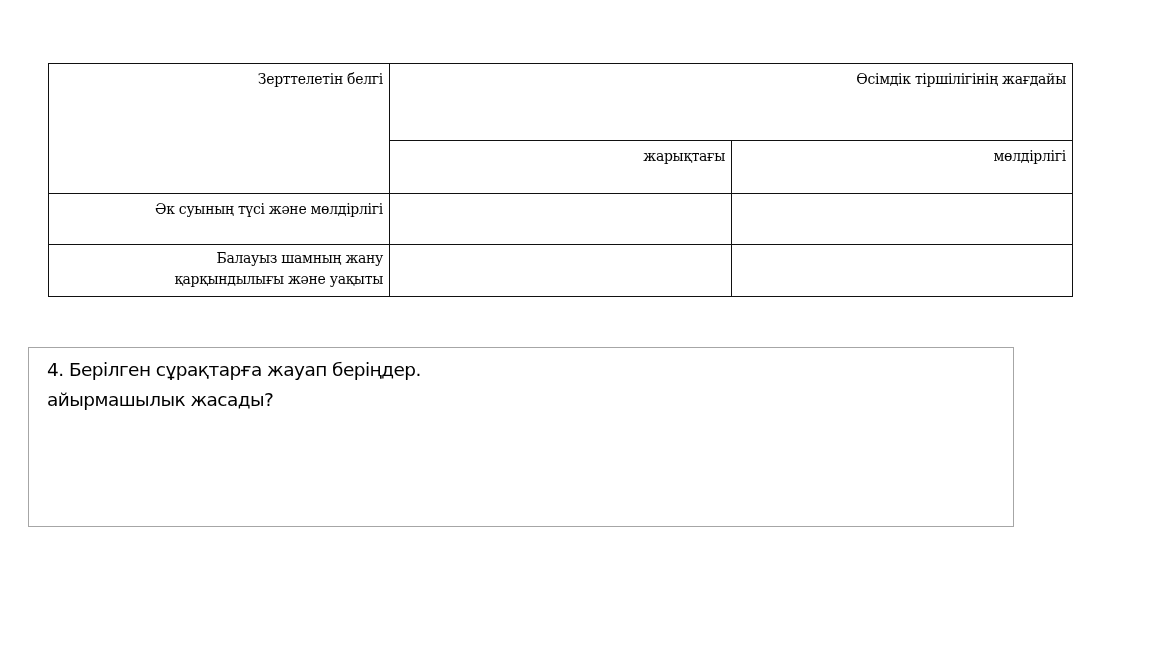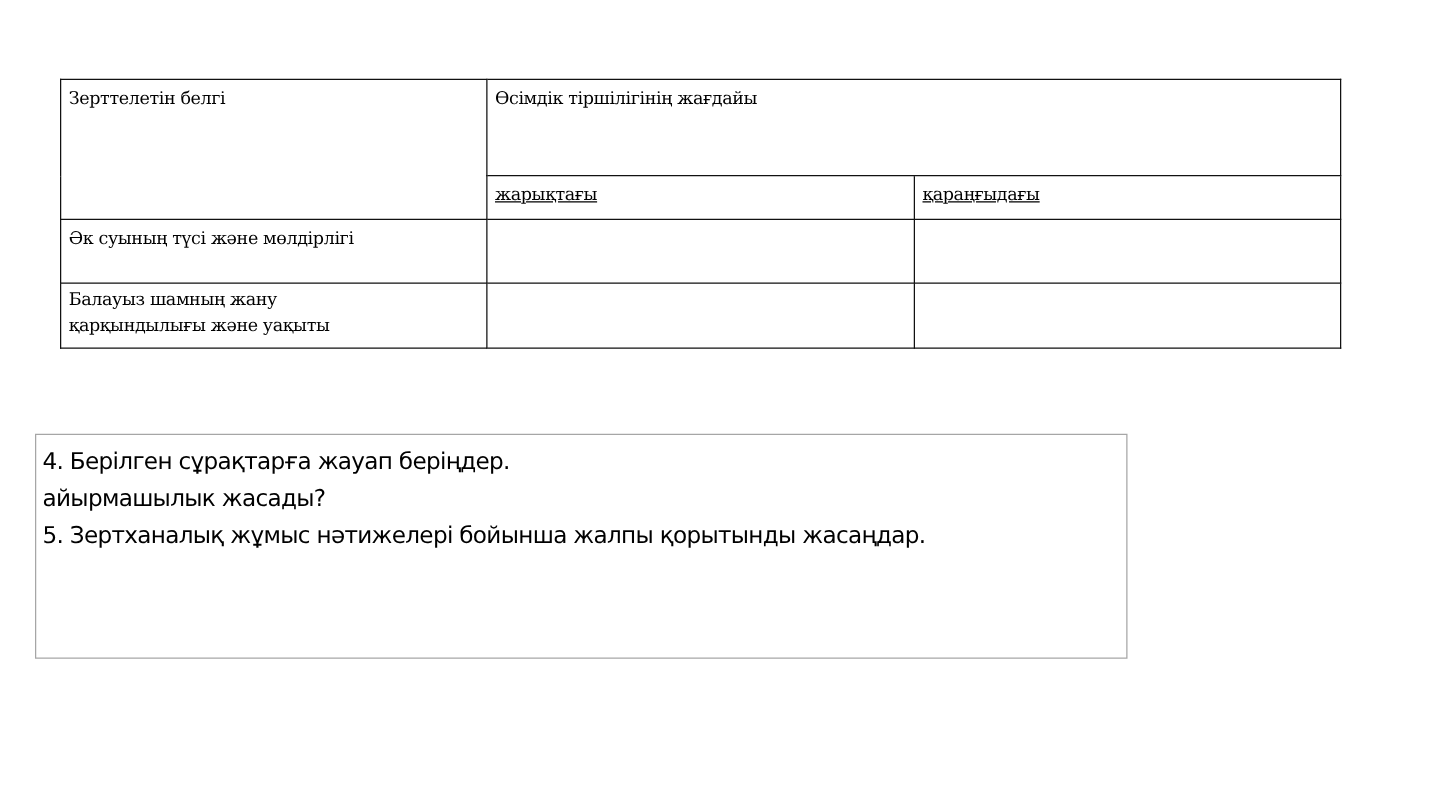--- a/index.html
+++ b/index.html
@@ -12,64 +12,64 @@
       border-collapse: collapse;
       font-family: "DejaVu Serif", "Liberation Serif", serif;
       font-size: 14px; line-height: 22px;
     }
     .tbl td {
       border: 1.5px solid #111;
       vertical-align: top;
       padding: 4px 6px 0 6px;
       box-sizing: border-box;
       letter-spacing: -0.3px;
+      text-align: right;
     }
     .c1 { width: 341px; }
     .c2 { width: 342px; }
     .c3 { width: 341px; }
     .r1 { height: 77px; }
-    .r2 { height: 35px; text-decoration: underline; }
+    .r2 { height: 53px; }
     .r3 { height: 51px; }
     .r4 { height: 52px; margin-top: 26px; }
     .r4 td { padding-top: 3px; line-height: 21px; }
     .qbox {
-      position: absolute; left: 28px; top: 347px; width: 874px; height: 180px;
+      position: absolute; left: 28px; top: 347px; width: 986px; height: 180px;
       box-sizing: border-box; border: 1px solid #a6a6a6;
-      padding: 7px 4px 0 5px;
+      padding: 7px 4px 0 18px;
       font-family: "DejaVu Sans", "Liberation Sans", sans-serif;
       font-size: 18.5px; line-height: 29.5px; letter-spacing: -0.55px;
     }
     .qline { white-space: nowrap; }
   </style>
 </head>
 <body>
 
 <table class="tbl">
   <tbody>
       <tr class="r1">
     <td class="c1" rowspan="2">Зерттелетін белгі</td>
     <td colspan="2">Өсімдік тіршілігінің жағдайы</td>
   </tr>
   <tr class="r2">
     <td class="c2">жарықтағы</td>
-    <td class="c3">қараңғыдағы</td>
+    <td class="c3">мөлдірлігі</td>
   </tr>
   <tr class="r3">
     <td class="c1">Әк суының түсі және мөлдірлігі</td>
     <td class="c2"></td>
     <td class="c3"></td>
   </tr>
   <tr class="r4">
     <td class="c1">
       <div>Балауыз шамның жану</div>
       <div>қарқындылығы және уақыты</div>
     </td>
     <td class="c2"></td>
     <td class="c3"></td>
   </tr>
 </tbody>
   </table>
 
 <div class="qbox">
   <div class="qline">4. Берілген сұрақтарға жауап беріңдер.</div>
   <div class="qline">айырмашылык жасады?</div>
-  <div class="qline">5. Зертханалық жұмыс нәтижелері бойынша жалпы қорытынды жасаңдар.</div>
 </div>
 
 </body></html>

